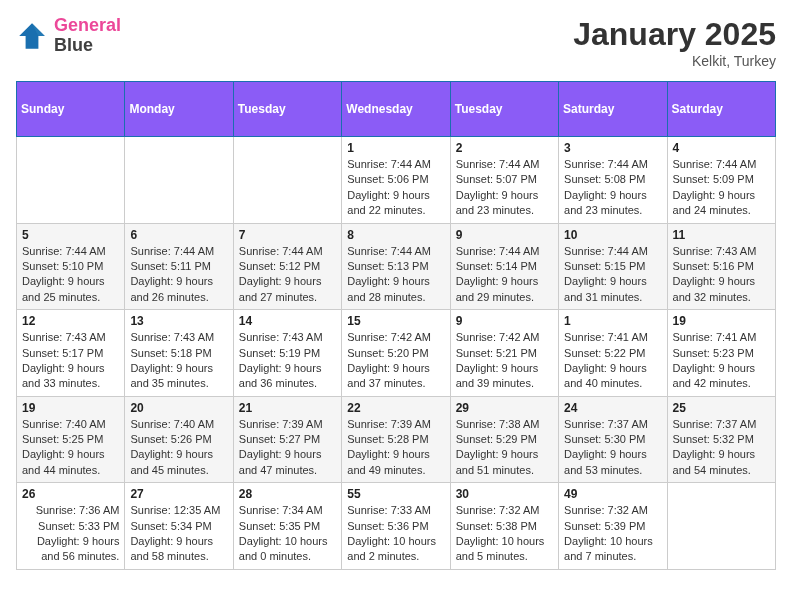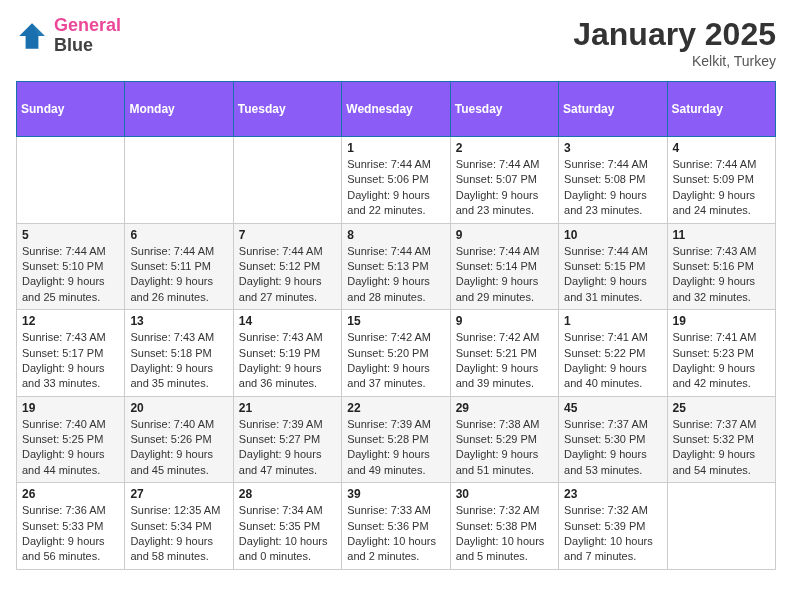--- a/index.html
+++ b/index.html
@@ -259,65 +259,65 @@
 Sunset: 5:28 PM
 Daylight: 9 hours and 49 minutes.</div>
         </td>
         <td>
           <div class="day-number">29</div>
           <div class="day-info" style="white-space: pre-line;">Sunrise: 7:38 AM
 Sunset: 5:29 PM
 Daylight: 9 hours and 51 minutes.</div>
         </td>
         <td>
-          <div class="day-number">45</div>
+          <div class="day-number">24</div>
           <div class="day-info" style="white-space: pre-line;">Sunrise: 7:37 AM
 Sunset: 5:30 PM
 Daylight: 9 hours and 53 minutes.</div>
         </td>
         <td>
           <div class="day-number">25</div>
           <div class="day-info" style="white-space: pre-line;">Sunrise: 7:37 AM
 Sunset: 5:32 PM
 Daylight: 9 hours and 54 minutes.</div>
         </td>
       </tr>
       <tr>
         <td>
           <div class="day-number">26</div>
-          <div class="day-info" style="white-space: pre-line;">Sunrise: 7:36 AM
+          <div class="day-info" style="white-space: pre-line; text-align: right;">Sunrise: 7:36 AM
 Sunset: 5:33 PM
 Daylight: 9 hours and 56 minutes.</div>
         </td>
         <td>
           <div class="day-number">27</div>
           <div class="day-info" style="white-space: pre-line;">Sunrise: 12:35 AM
 Sunset: 5:34 PM
 Daylight: 9 hours and 58 minutes.</div>
         </td>
         <td>
           <div class="day-number">28</div>
           <div class="day-info" style="white-space: pre-line;">Sunrise: 7:34 AM
 Sunset: 5:35 PM
 Daylight: 10 hours and 0 minutes.</div>
         </td>
         <td>
-          <div class="day-number">39</div>
+          <div class="day-number">55</div>
           <div class="day-info" style="white-space: pre-line;">Sunrise: 7:33 AM
 Sunset: 5:36 PM
 Daylight: 10 hours and 2 minutes.</div>
         </td>
         <td>
           <div class="day-number">30</div>
           <div class="day-info" style="white-space: pre-line;">Sunrise: 7:32 AM
 Sunset: 5:38 PM
 Daylight: 10 hours and 5 minutes.</div>
         </td>
         <td>
-          <div class="day-number">23</div>
+          <div class="day-number">49</div>
           <div class="day-info" style="white-space: pre-line;">Sunrise: 7:32 AM
 Sunset: 5:39 PM
 Daylight: 10 hours and 7 minutes.</div>
         </td>
         <td class="empty-cell"></td>
       </tr>
     </tbody>
 </table>
 
 </body></html>

